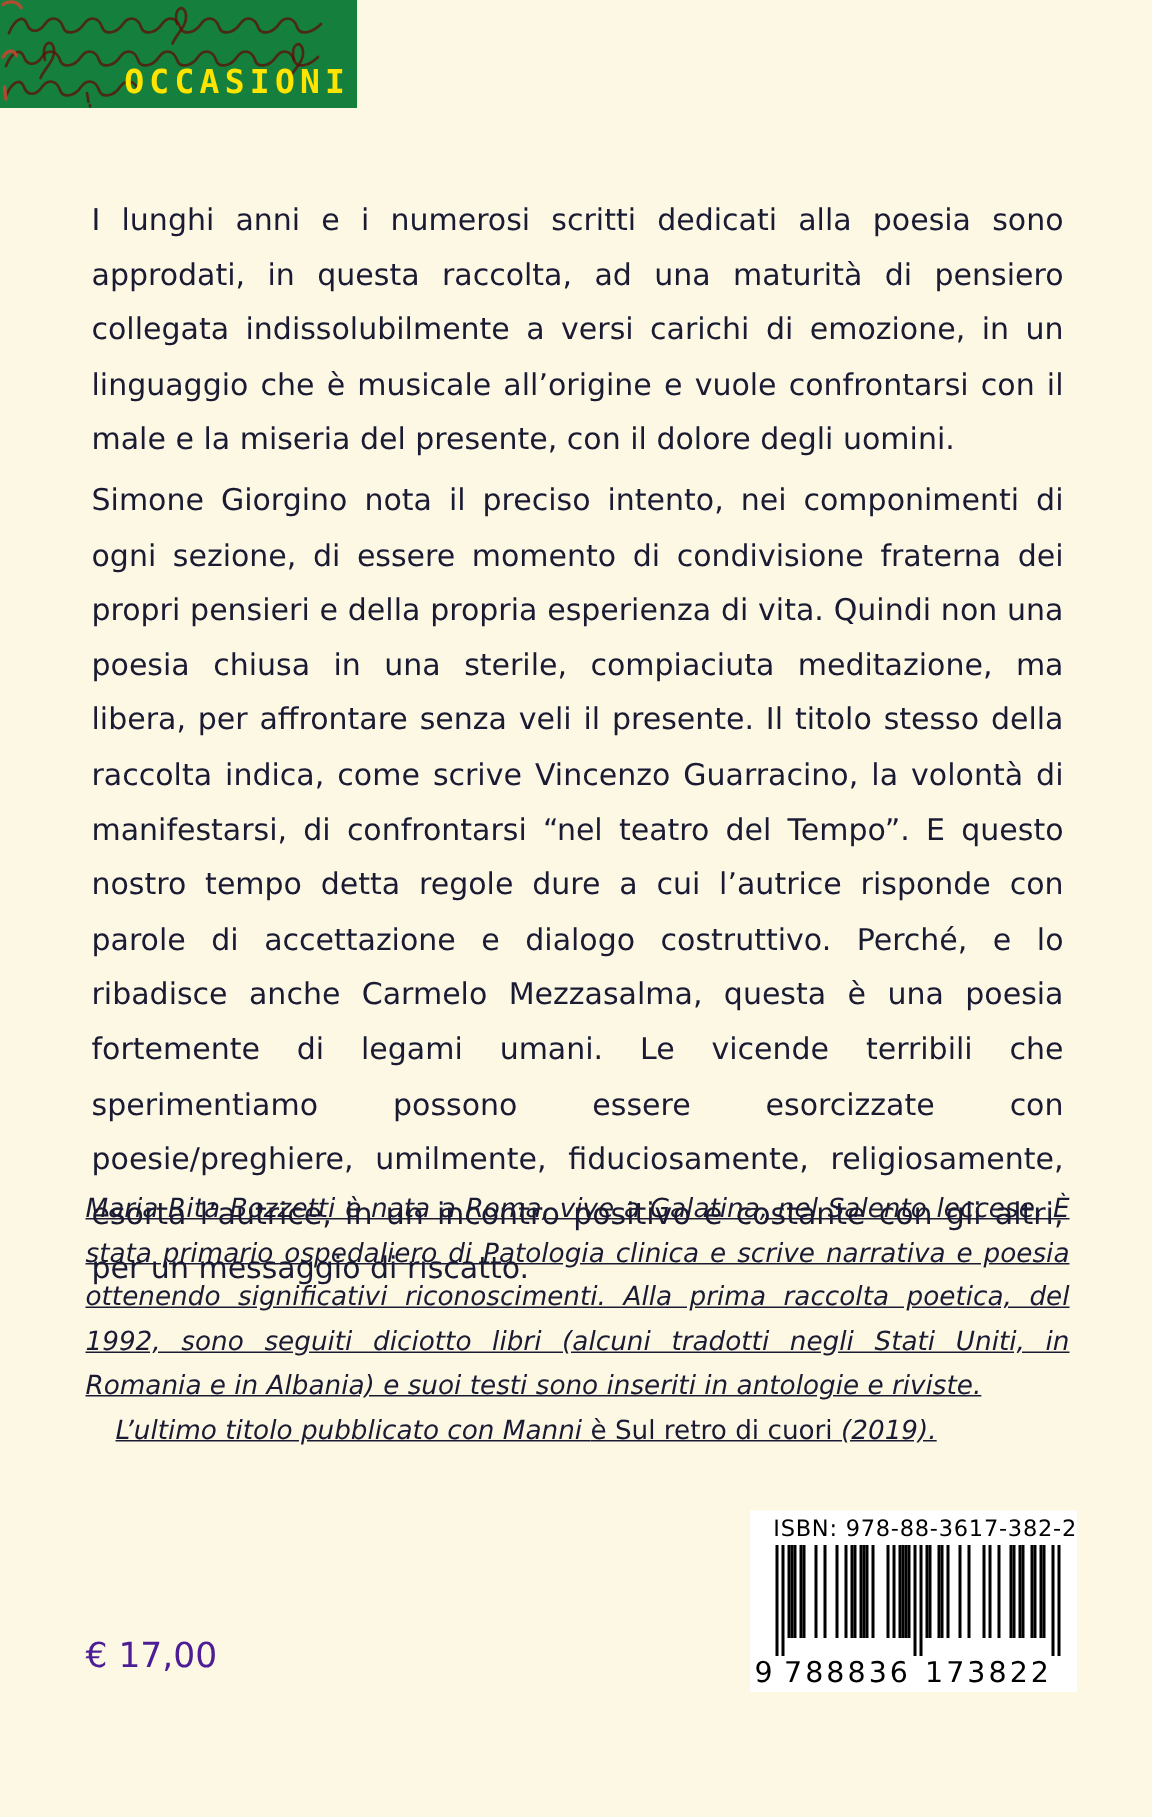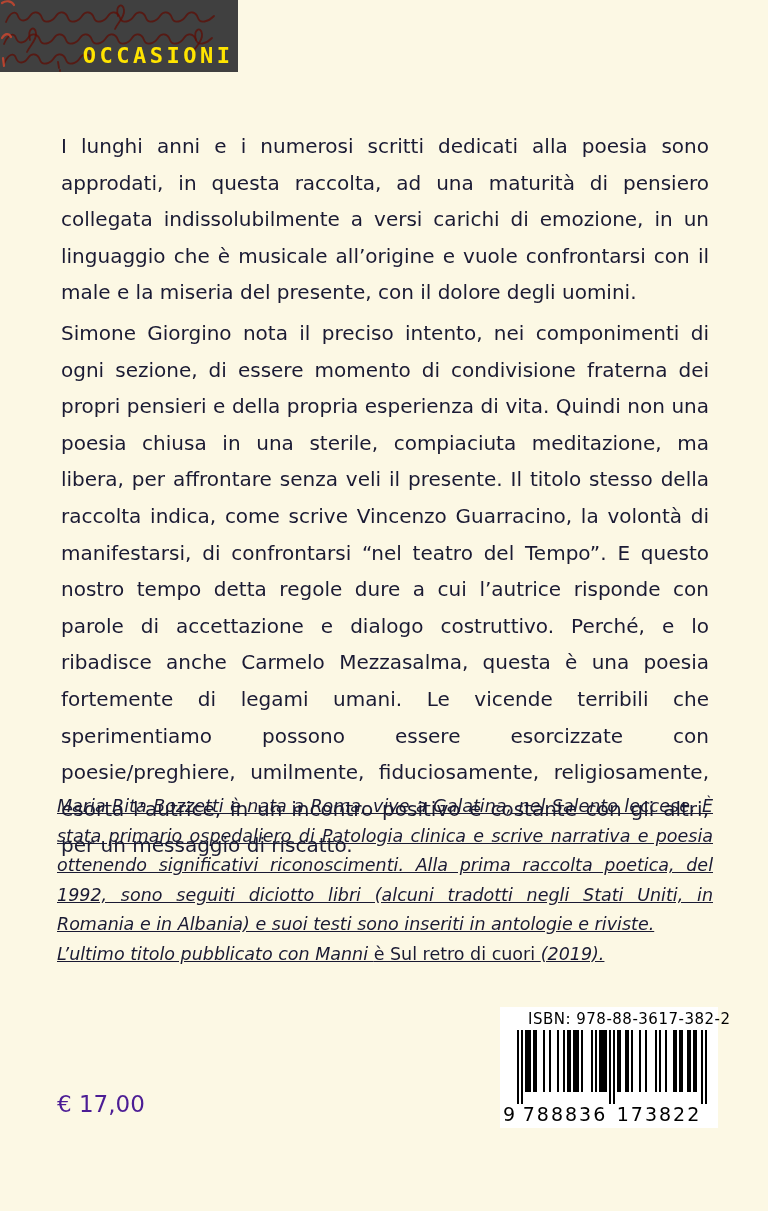--- a/index.html
+++ b/index.html
@@ -5,50 +5,50 @@
   html,body{margin:0;padding:0;}
   body{
     width:768px;height:1211px;position:relative;overflow:hidden;
     background:#FCF8E4;
     font-family:"DejaVu Sans", sans-serif;
     color:#1A1A33;
   }
   
   .band{
     position:absolute;left:0;top:0;width:238px;height:72px;
-    background:#404040;
+    background:#15803d;
   }
   .band svg{position:absolute;left:0;top:0;width:238px;height:72px;}
   .band .series-label{
     position:absolute;right:8px;bottom:4px;
     font-family:"DejaVu Sans Mono", monospace;
     font-size:22px;letter-spacing:3.5px;margin-right:-3.5px;
     color:#FFE400;font-weight:bold;white-space:nowrap;
   }
   
   .blurb{
     position:absolute;left:57px;right:55px;top:124px;
     font-size:20px;line-height:36.6px;text-align:justify;
   }
   .blurb p{margin:4px;}
   
   .bio{
     position:absolute;left:57px;right:55px;top:792px;
     font-size:17.5px;line-height:29.5px;font-style:italic;text-align:justify;text-decoration:underline;
   }
   .bio .roman{font-style:normal;}
-  .bio .last-line{display:block;}
+  .bio .last-line{display:block;margin-left:20px;}
   
   .barcode-box{
     position:absolute;left:500px;top:1007px;width:218px;height:121px;
     background:#FFFFFF;color:#000;
   }
   .isbn-label{
-    margin-top:3px;text-align:left;font-size:15px;line-height:19px;
-    letter-spacing:0.5px;white-space:nowrap;color:#000;margin-left:28px;
+    margin-top:3px;text-align:right;font-size:15px;line-height:19px;
+    letter-spacing:0.5px;white-space:nowrap;color:#000;
   }
   .barcode-box svg{display:block;margin:1px auto 0 auto;}
   
   .price{
     position:absolute;left:57px;top:1091px;
     font-size:23px;color:#4c1d95;
   }
 </style>
 </head>
 <body>

